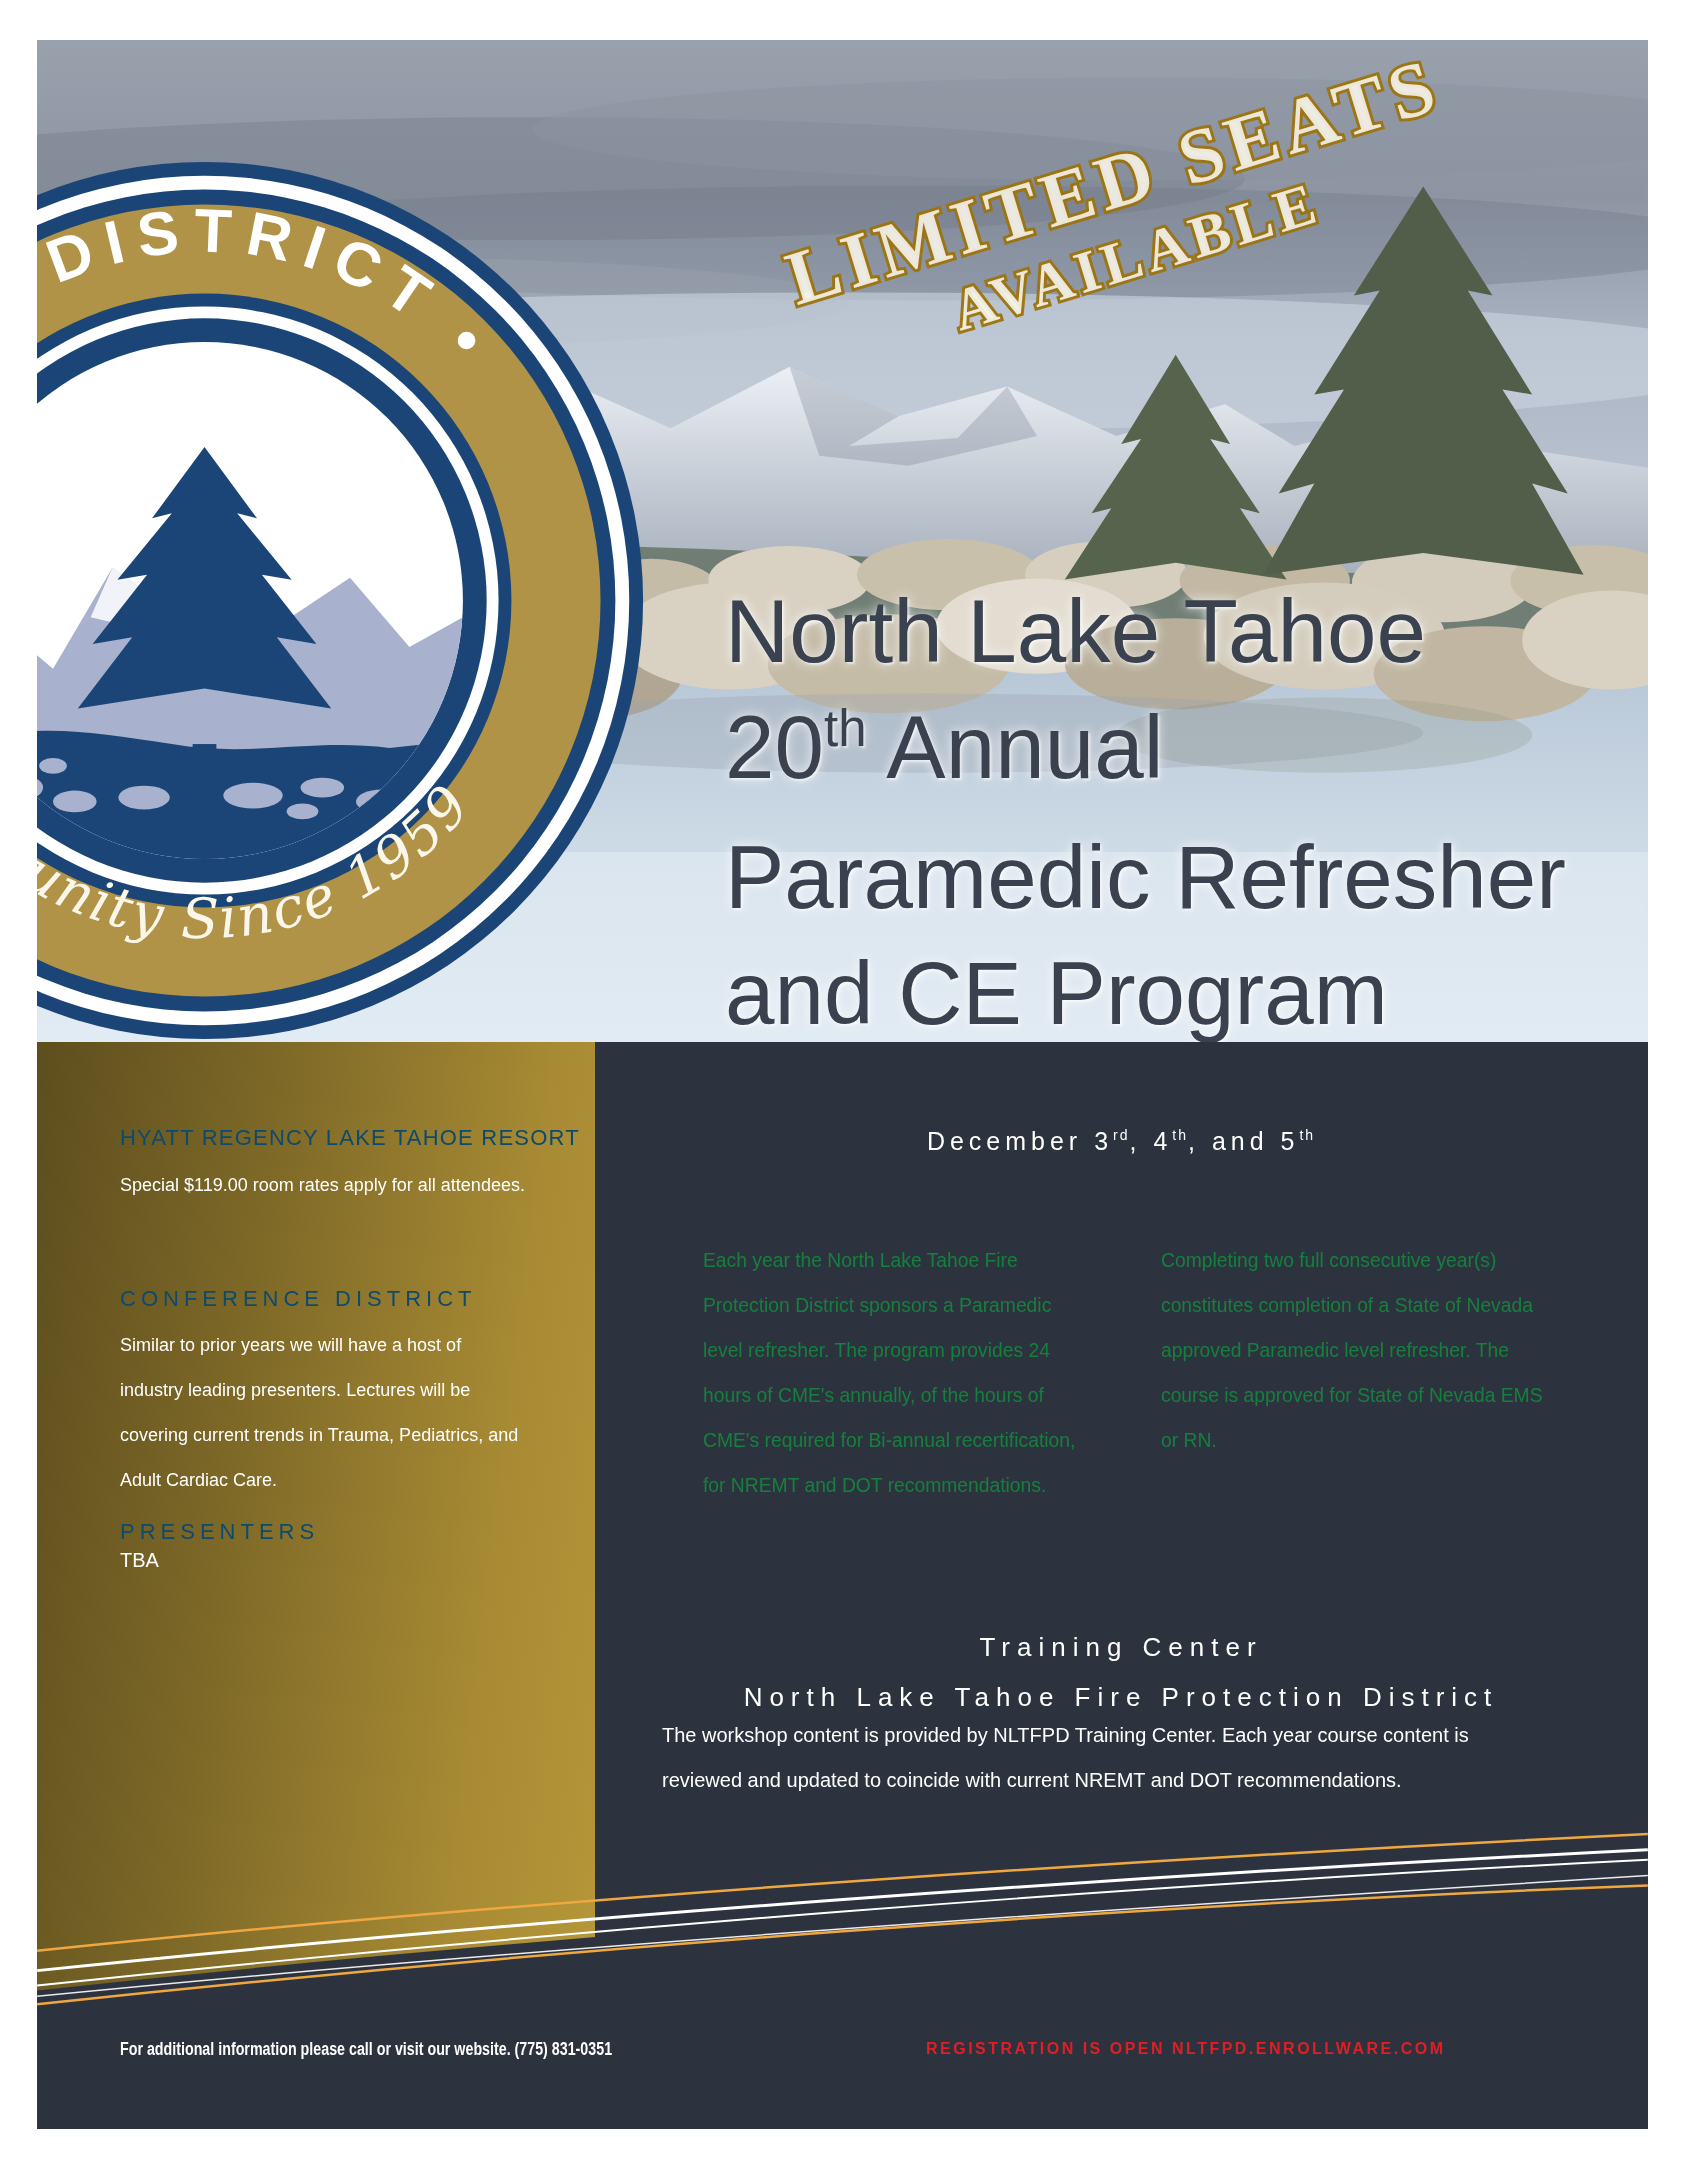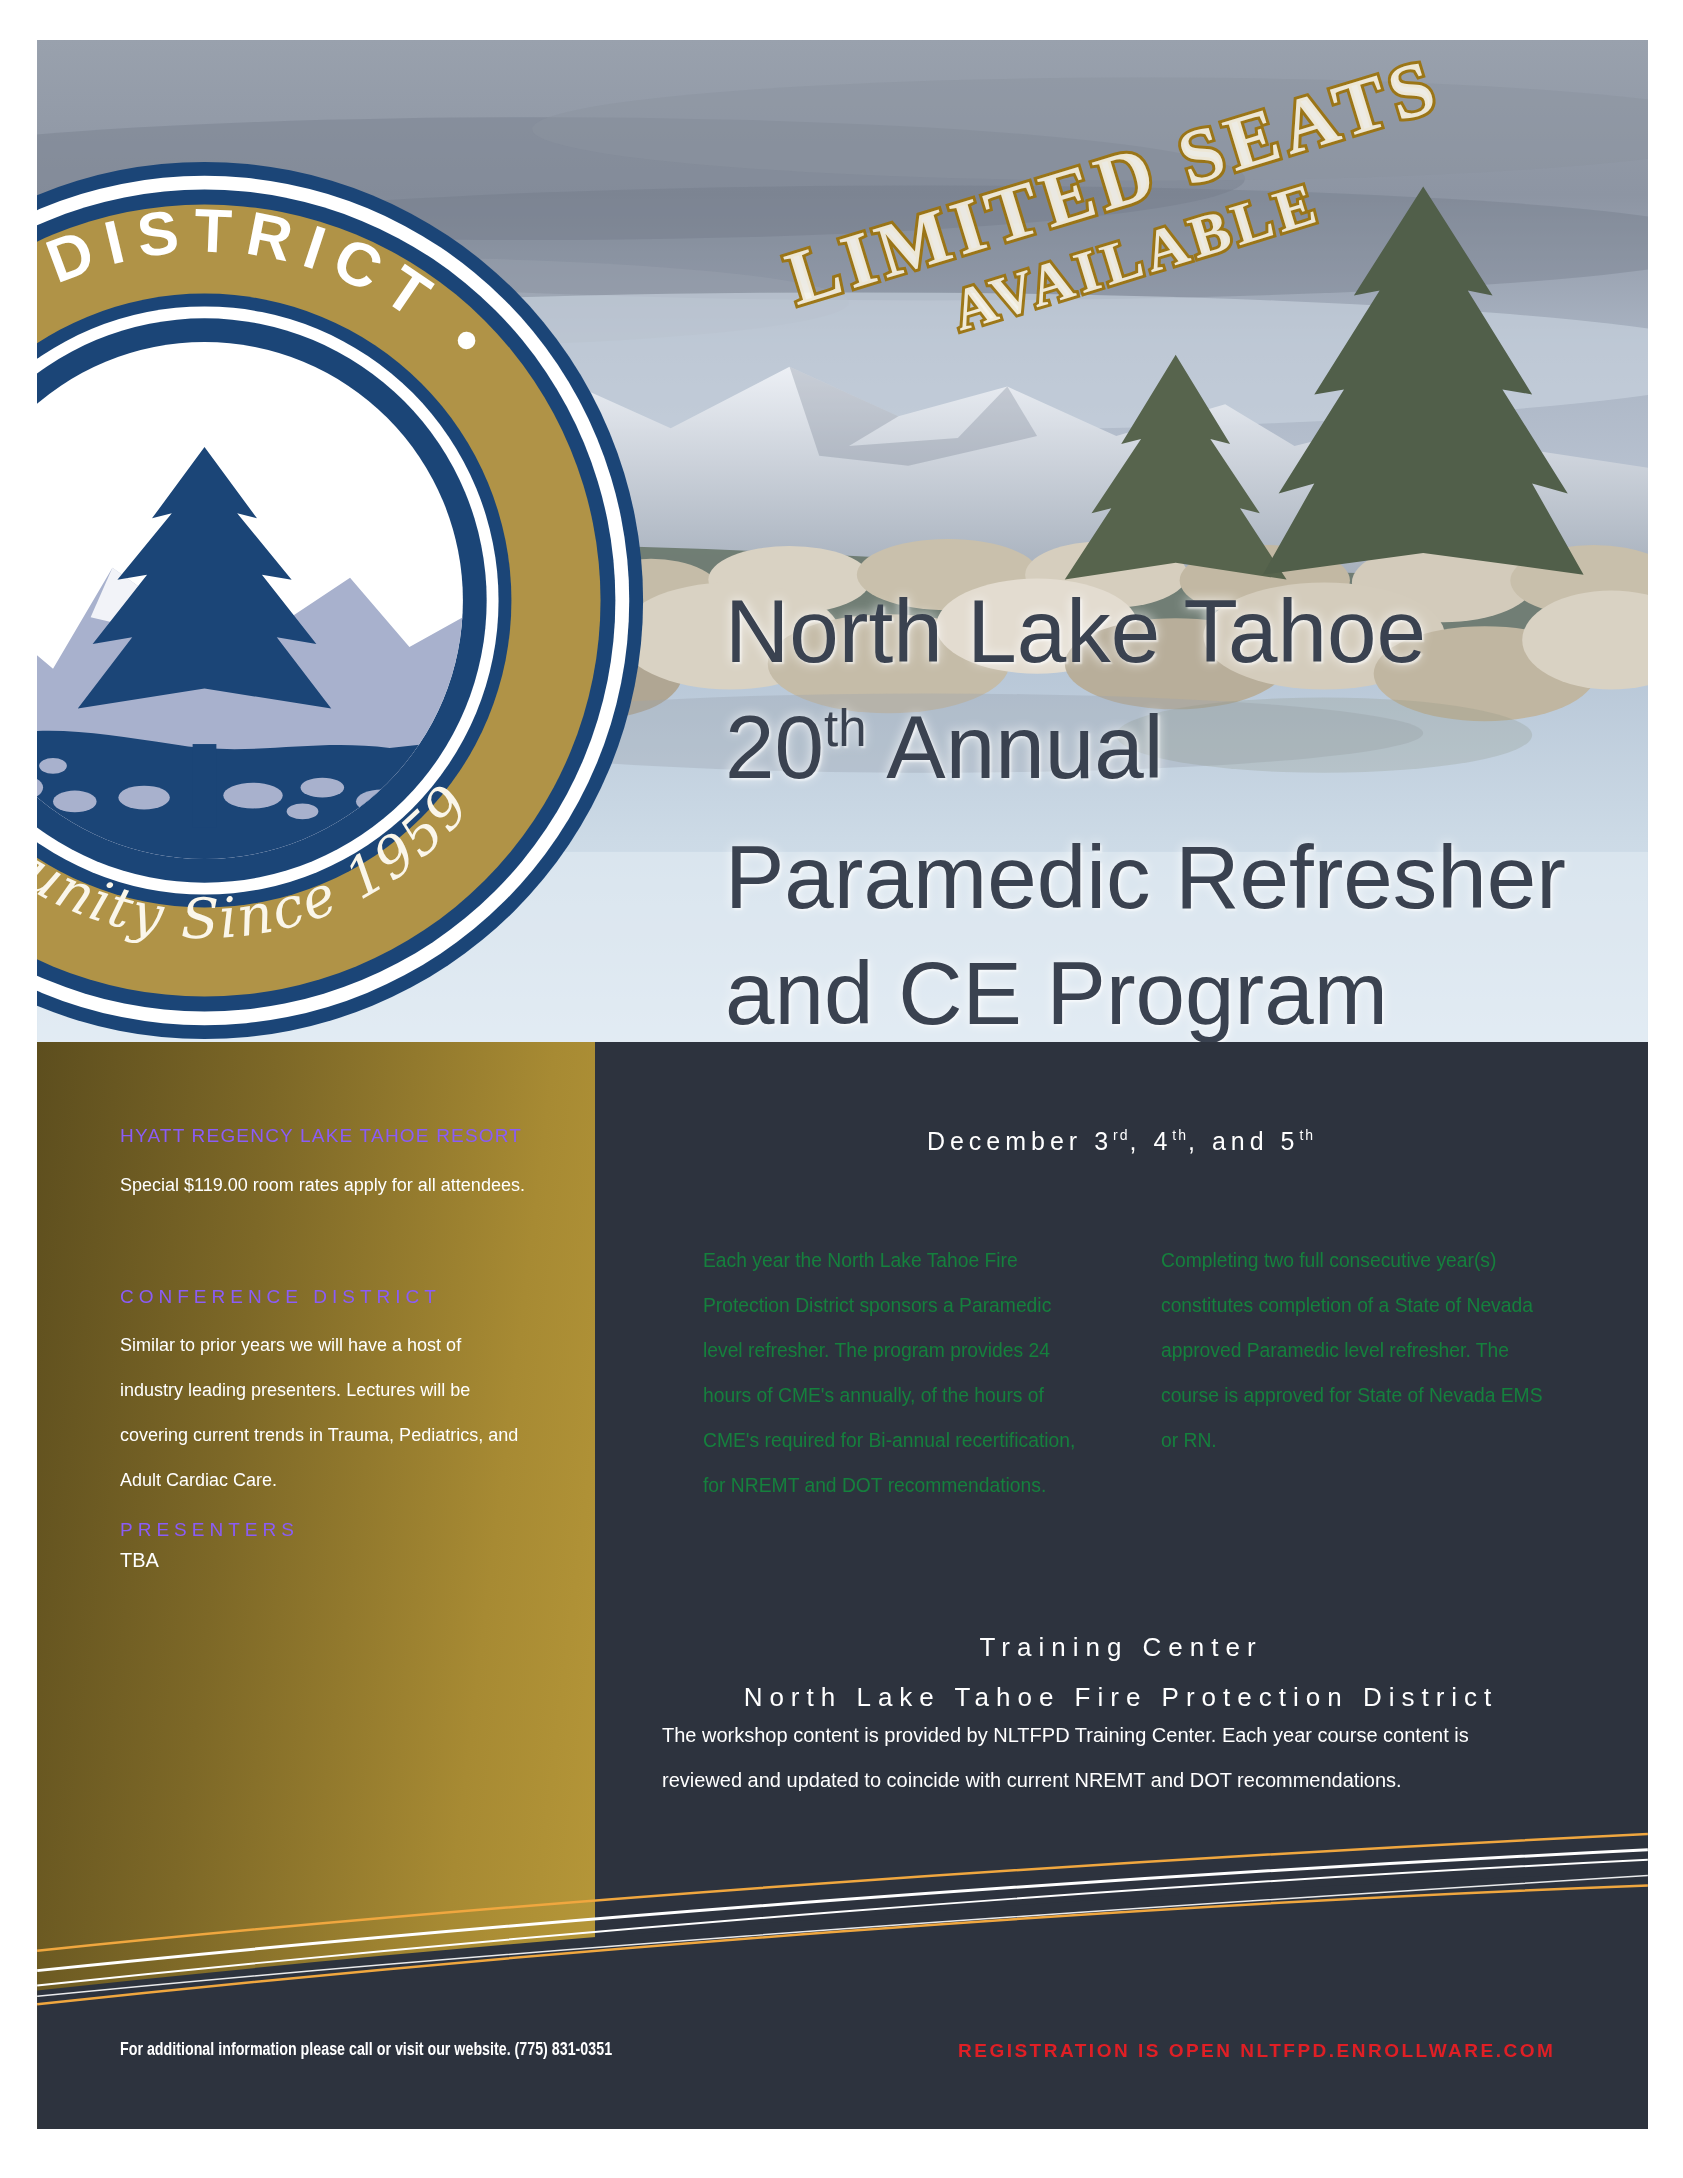--- a/index.html
+++ b/index.html
@@ -48,21 +48,21 @@
   .band{position:absolute;left:37px;top:1042px;width:1611px;height:1087px;}
   .gold-col{
     position:absolute;left:0;top:0;width:558px;height:100%;
     background:linear-gradient(97deg,#5d4e1e 0%,#7d6827 35%,#a78a33 75%,#b79839 100%);
   }
   .navy-panel{position:absolute;left:558px;top:0;right:0;height:100%;}
   .swoosh{position:absolute;inset:0;pointer-events:none;z-index:3;}
   .band .txt{position:absolute;z-index:5;}
 
   .side-h{
-    font-size:19px;color:#8b5cf6;letter-spacing:1.2px;white-space:nowrap;
+    font-size:22px;color:#0c4a6e;letter-spacing:1.2px;white-space:nowrap;
   }
   .side-h.spaced{letter-spacing:5px;}
   .side-p{font-size:18px;line-height:45px;color:#ffffff;}
   .venue-title{left:83px;top:83px;}
   .venue-text{left:83px;top:121px;width:408px;}
   .lectures-title{left:83px;top:244px;}
   .lectures-text{left:83px;top:281px;width:408px;}
   .presenters-title{left:83px;top:477px;}
   .presenters-value{left:83px;top:507px;font-size:20px;color:#fff;}
 
@@ -80,22 +80,22 @@
     left:558px;top:580px;width:1052px;text-align:center;color:#ffffff;
     font-size:26px;letter-spacing:7px;line-height:50px;
   }
   .workshop{left:625px;top:671px;width:826px;font-size:20px;line-height:45px;color:#ffffff;}
 
   .footer-info{
     left:83px;top:996px;font-size:18.3px;font-weight:bold;color:#ffffff;
     transform:scaleX(.78);transform-origin:left top;white-space:nowrap;
   }
   .footer-reg{
-    left:889px;top:998px;font-size:19px;font-weight:bold;color:#e01f25;
-    letter-spacing:2.5px;white-space:nowrap;margin-left:32px;
+    left:889px;top:998px;font-size:16px;font-weight:bold;color:#e01f25;
+    letter-spacing:2.5px;white-space:nowrap;
   }
 </style>
 </head>
 <body>
 
 <div class="page">
 
   <div class="photo">
     <svg class="scene" width="1611" height="1002" viewBox="0 0 1627 1012">
       <defs>

